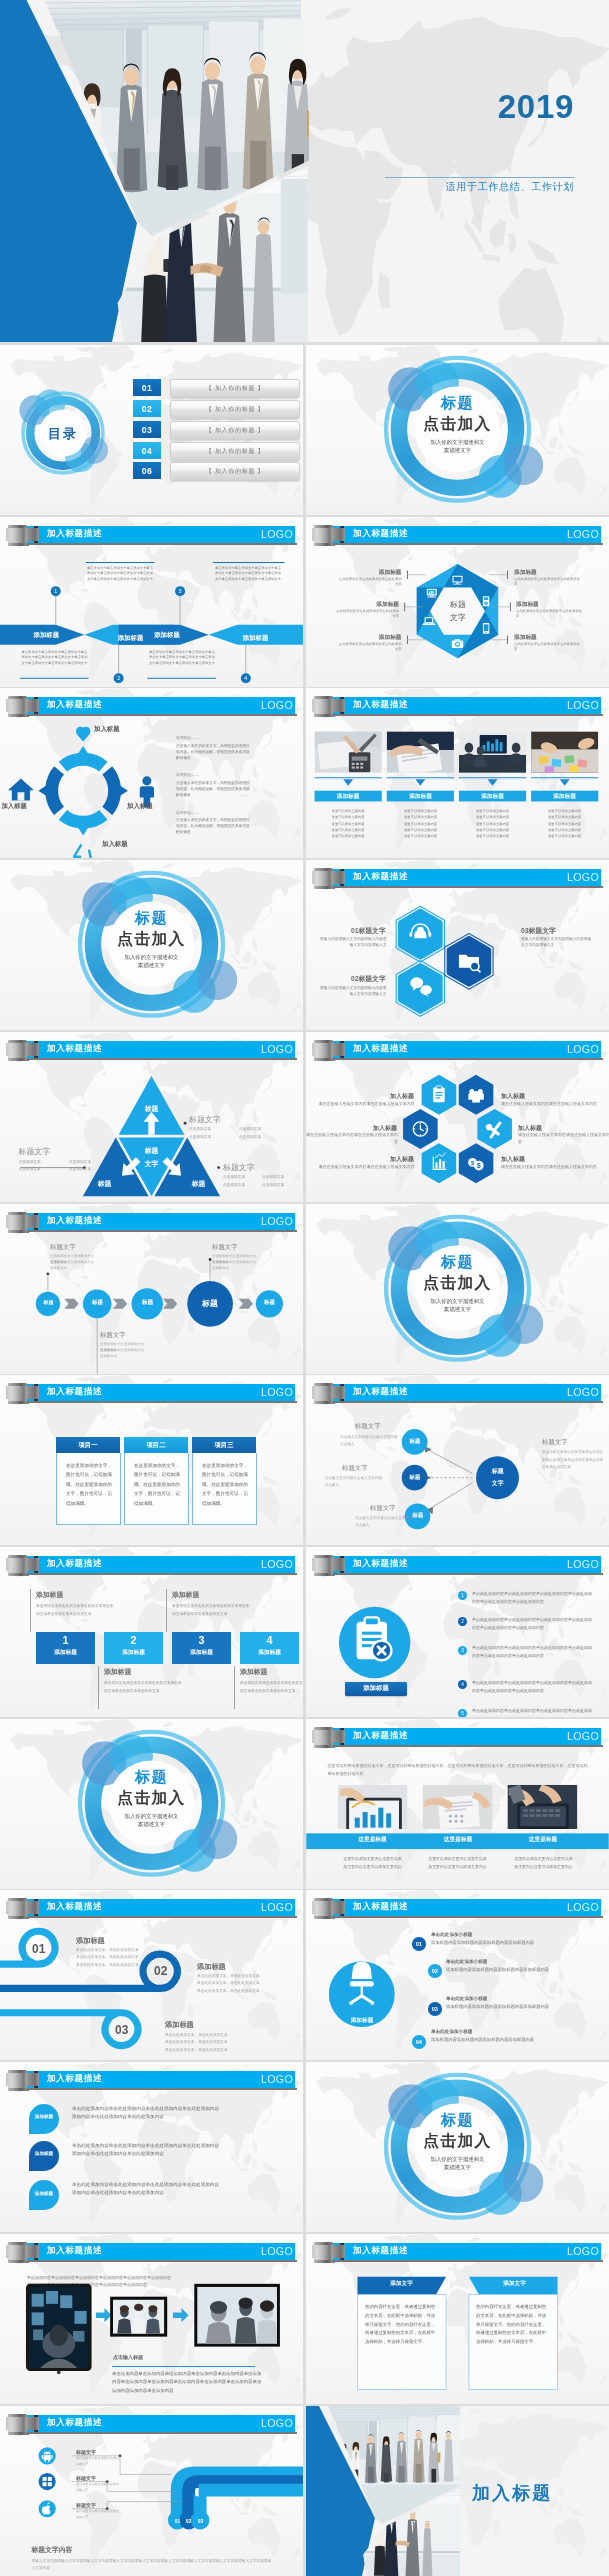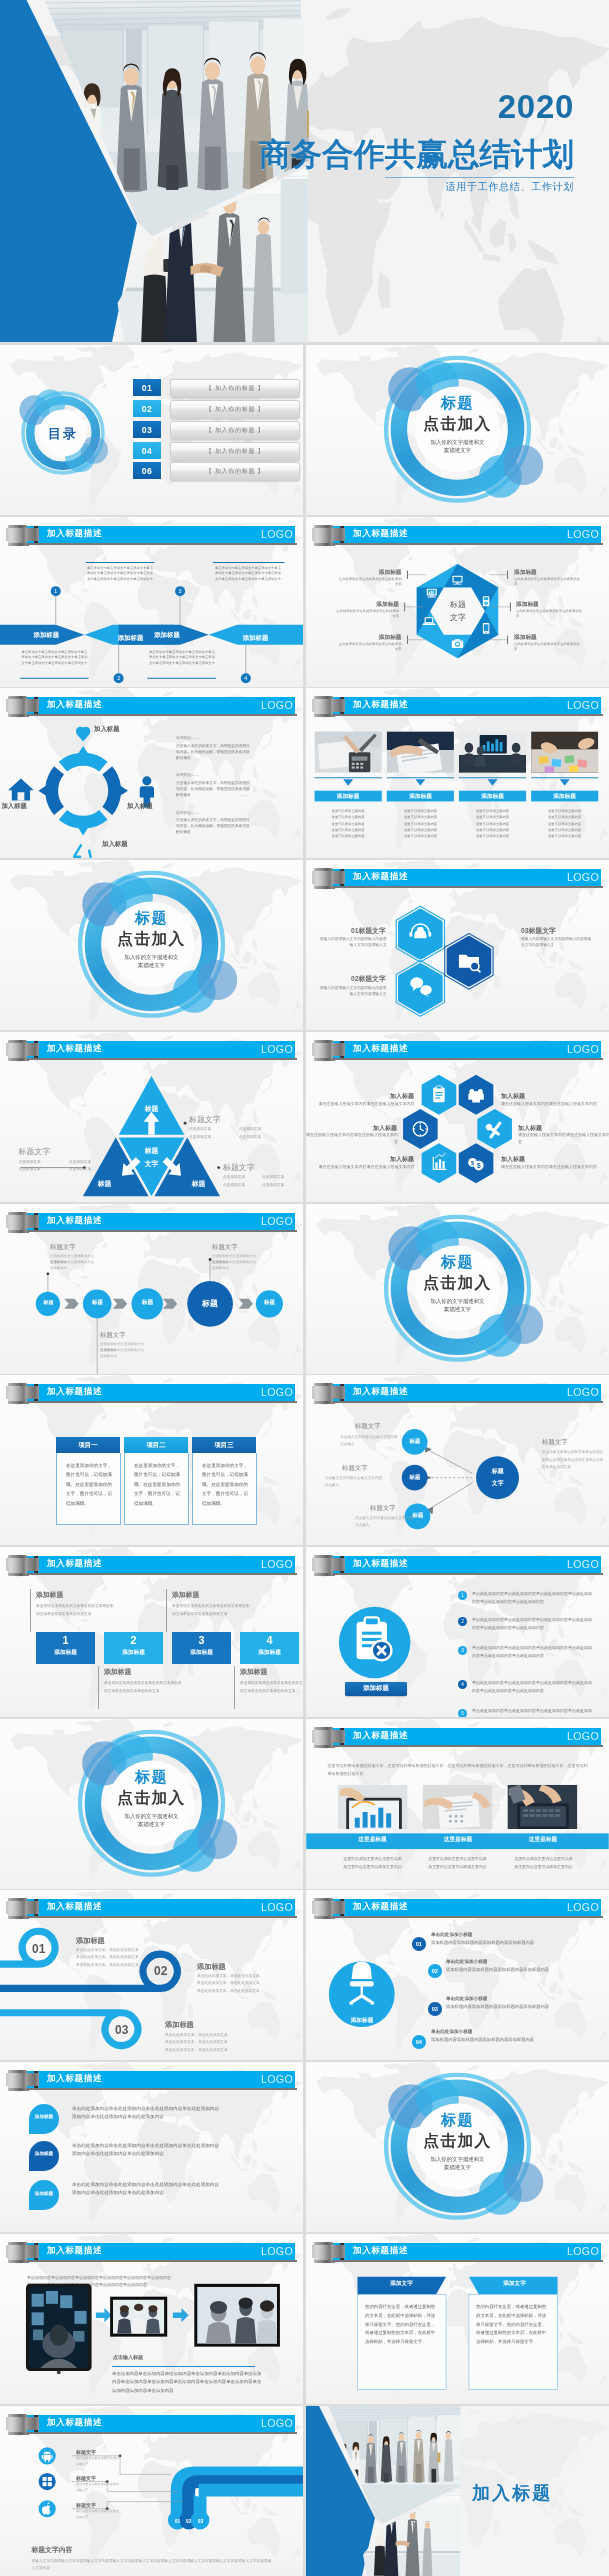--- a/index.html
+++ b/index.html
@@ -261,22 +261,21 @@
          <path d="M280,372 q8,-3 16,2 l-3,8 q-7,-4 -14,-2Z" fill="#c9a07c"></path>
 
          <g>
               <path d="M358,330 q10,-8 20,0 l6,150 q-16,5 -32,0Z" fill="#b2b8bc"></path>
            <ellipse cx="368" cy="318" rx="8" ry="9.5" fill="#ecc9a6"></ellipse>
            <path d="M360,315 a8.5,9.5 0 0 1 17,0 q0,-11 -8.5,-11 q-8.5,0 -8.5,11Z" fill="#262023"></path>
             </g>
        </g>
      </g>
    </svg>
-   <div class="t-year">2020</div>
-   <div class="t-title">商务合作共赢总结计划</div>
+   <div class="t-year">2019</div>
    <div class="t-rule"></div>
    <div class="t-sub">适用于工作总结、工作计划</div>
  </div>
 
  <div class="slide left" style="top:345px">
    <svg class="wm" viewBox="0 0 1000 500" preserveAspectRatio="none" style="opacity:1">
         <g fill="#eeeeee">
           <use href="#worldmap"></use>
         </g>
       </svg>

